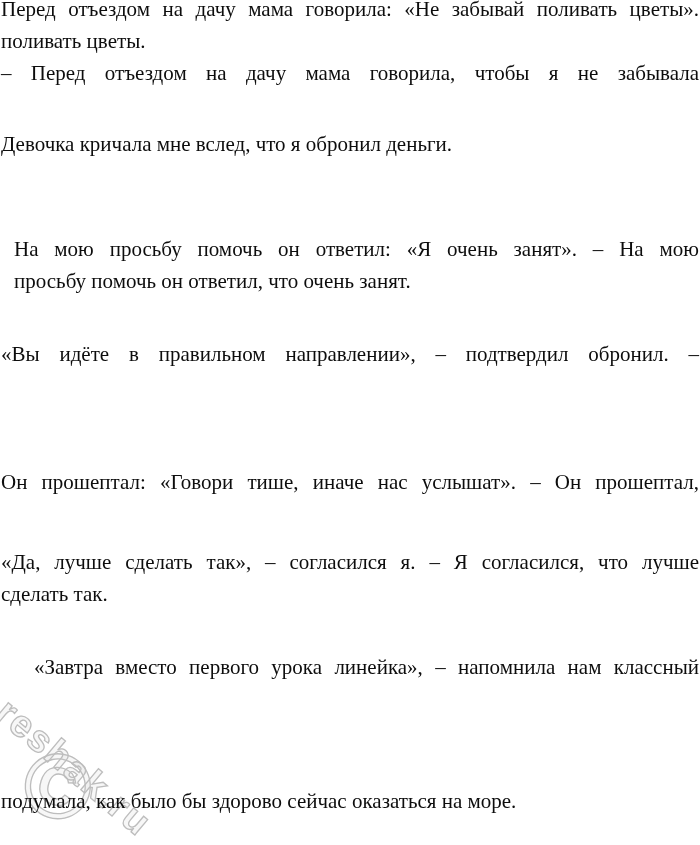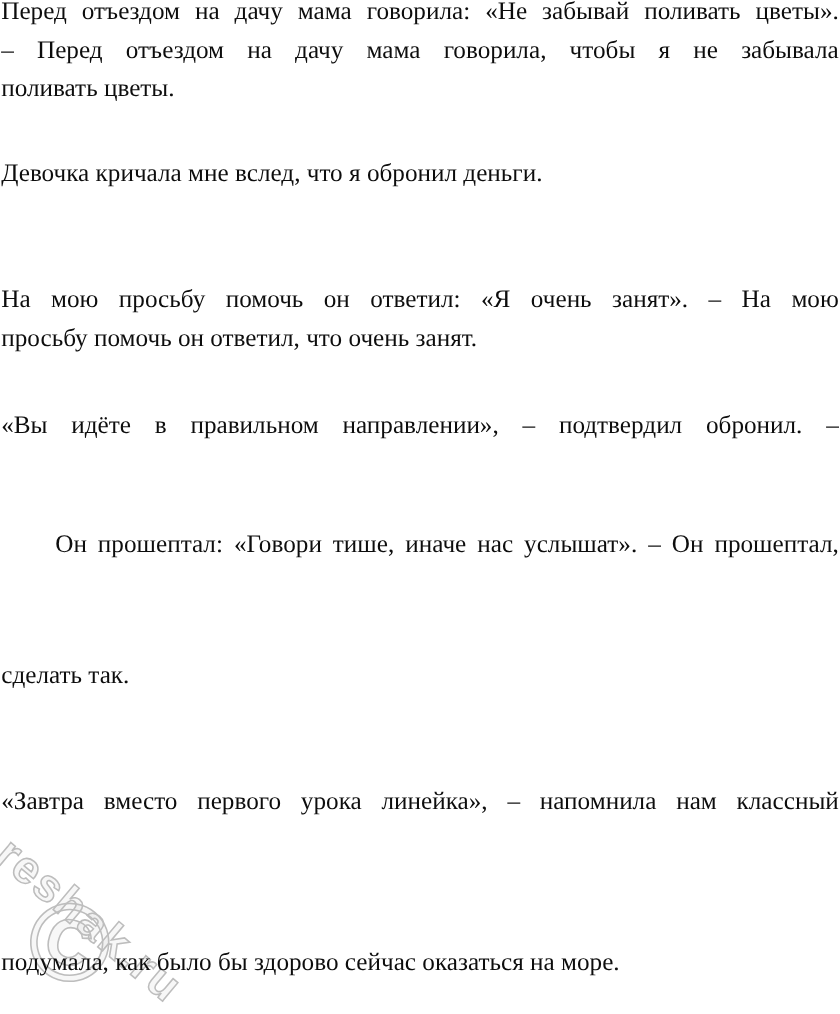--- a/index.html
+++ b/index.html
@@ -61,25 +61,25 @@
   .paragraph {
     position: absolute;
     left: 0;
     right: 0;
     margin: 0;
     font-size: 21px;
     line-height: 32px;
   }
   .paragraph:nth-of-type(1) { top: -7px;  }
   .paragraph:nth-of-type(2) { top: 128px; }
-  .paragraph:nth-of-type(3) { top: 233px; }
+  .paragraph:nth-of-type(3) { top: 233px; padding-left: 13px; }
   .paragraph:nth-of-type(4) { top: 338px; }
-  .paragraph:nth-of-type(5) { top: 437px; padding-left: 45px; }
+  .paragraph:nth-of-type(5) { top: 466px; }
   .paragraph:nth-of-type(6) { top: 546px; }
-  .paragraph:nth-of-type(7) { top: 651px; }
+  .paragraph:nth-of-type(7) { top: 651px; padding-left: 33px; }
   .paragraph:nth-of-type(8) { top: 785px; }
   .ln {
     display: block;
     text-align: left;
   }
   .ln.j {
     text-align: justify;
     text-align-last: justify;
   }
 </style>
@@ -89,37 +89,38 @@
 <div class="page">
 
   <div class="watermark">
     <span class="wm wm-c" style="-webkit-text-stroke: 1.3px rgb(189, 189, 189);">©</span>
     <span class="wm wm-t" style="-webkit-text-stroke: 1.3px rgb(189, 189, 189);">reshak.ru</span>
   </div>
 
   <div class="text" id="paragraphs">
       <p class="paragraph">
         <span class="ln j">Перед отъездом на дачу мама говорила: «Не забывай поливать цветы».</span>
+        <span class="ln">поливать цветы.</span>
         <span class="ln j">– Перед отъездом на дачу мама говорила, чтобы я не забывала</span>
-        <span class="ln">поливать цветы.</span>
       </p>
       <p class="paragraph">
         <span class="ln">Девочка кричала мне вслед, что я обронил деньги.</span>
       </p>
       <p class="paragraph">
         <span class="ln j">На мою просьбу помочь он ответил: «Я очень занят». – На мою</span>
         <span class="ln">просьбу помочь он ответил, что очень занят.</span>
       </p>
       <p class="paragraph">
         <span class="ln j">«Вы идёте в правильном направлении», – подтвердил обронил. –</span>
       </p>
       <p class="paragraph">
         <span class="ln j">Он прошептал: «Говори тише, иначе нас услышат». – Он прошептал,</span>
       </p>
       <p class="paragraph">
+        <span class="ln j">«Да, лучше сделать так», – согласился я. – Я согласился, что лучше</span>
         <span class="ln">сделать так.</span>
       </p>
       <p class="paragraph">
         <span class="ln j">«Завтра вместо первого урока линейка», – напомнила нам классный</span>
       </p>
       <p class="paragraph">
         <span class="ln">подумала, как было бы здорово сейчас оказаться на море.</span>
       </p>
     </div>
 

